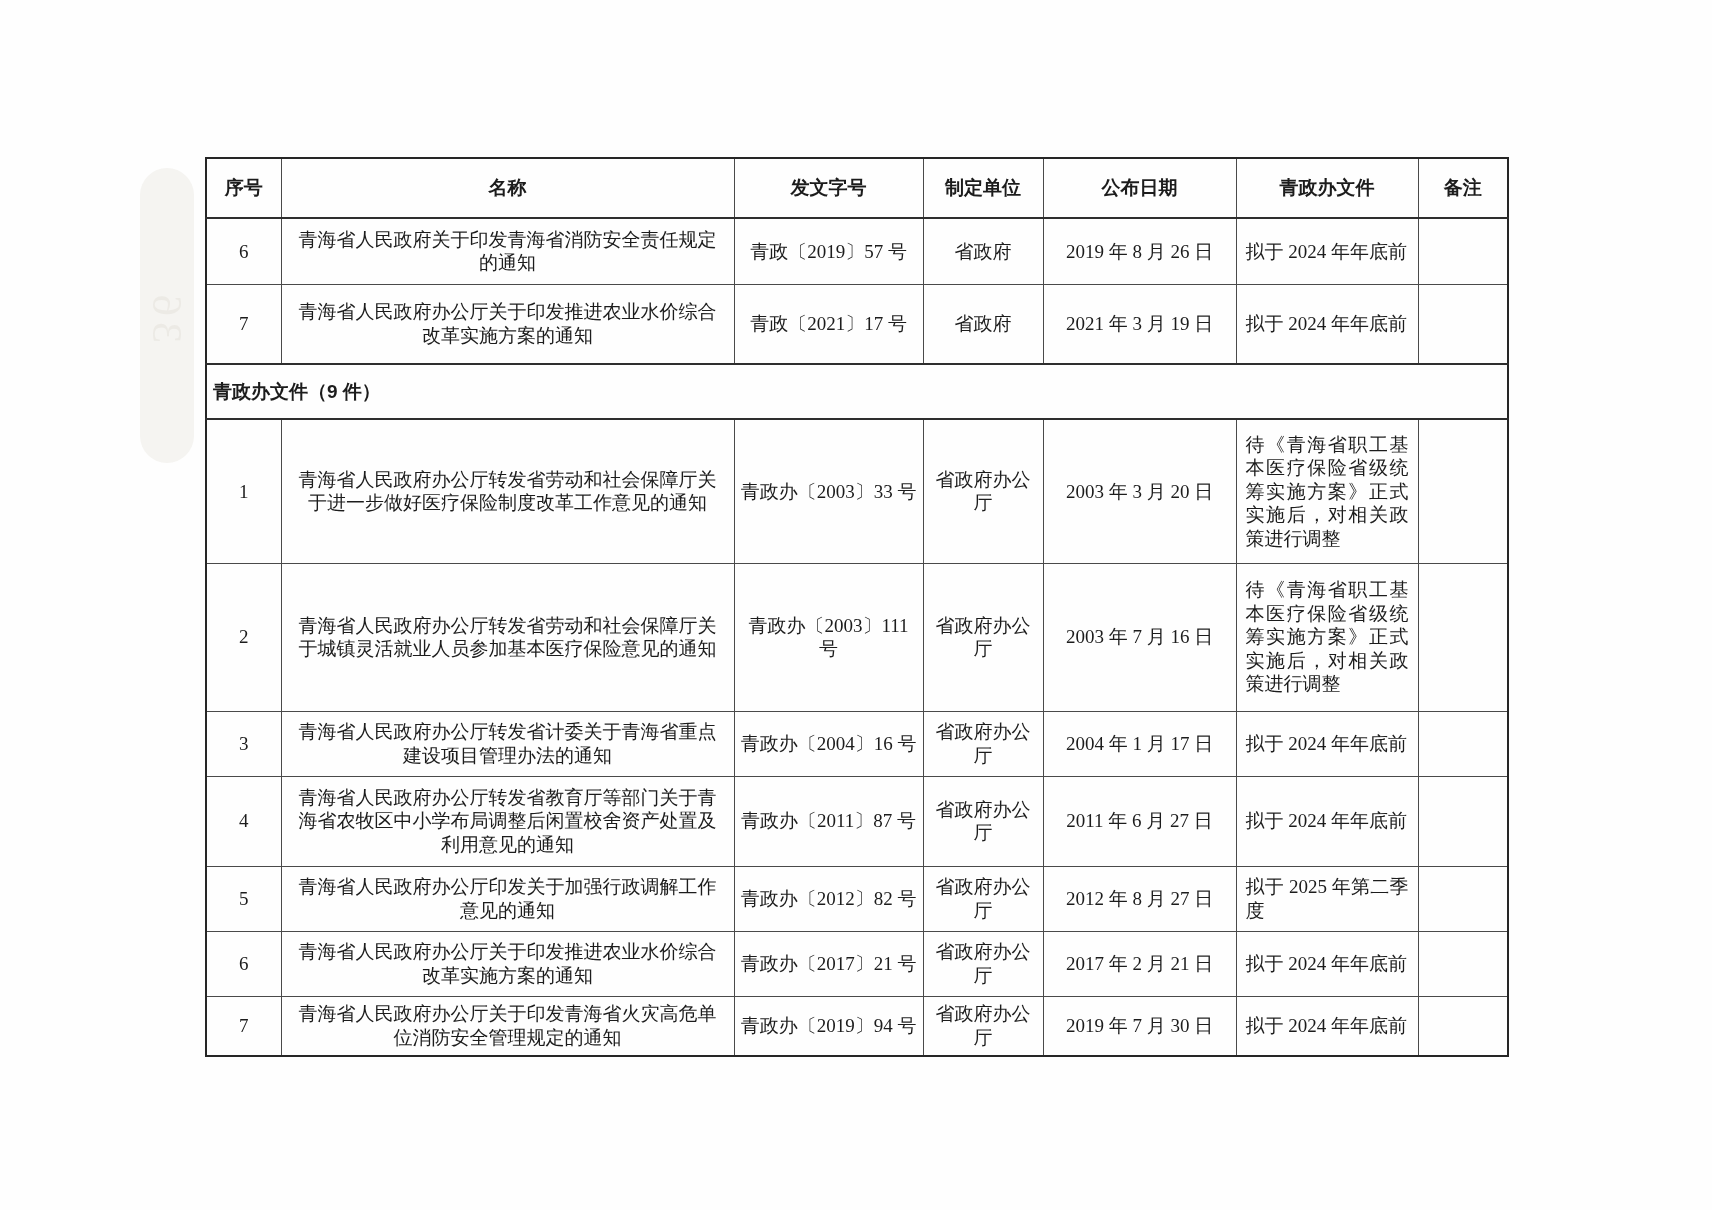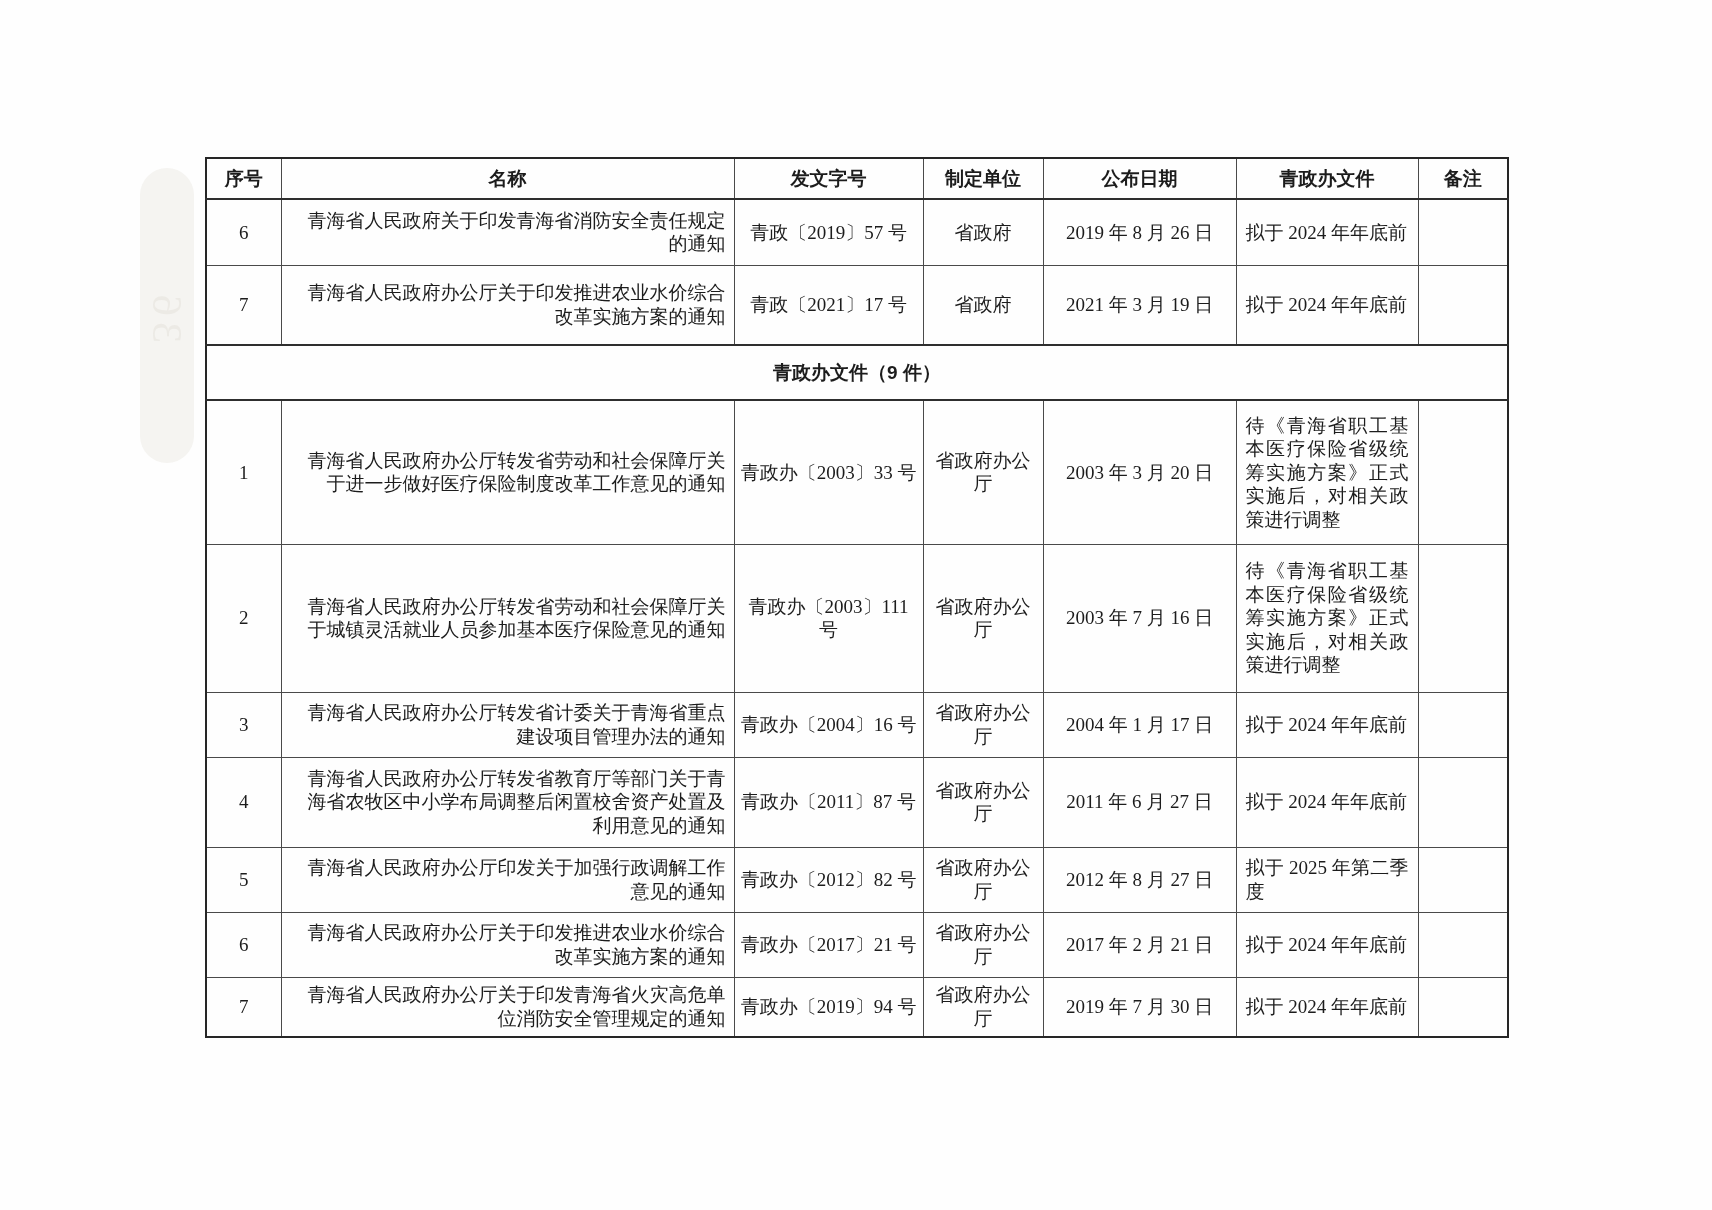--- a/index.html
+++ b/index.html
@@ -55,29 +55,29 @@
     font-weight: 700;
     font-size: 19px;
     text-align: center;
     border-bottom: 2px solid #2e2e2e;
     padding: 0;
   }
   tr.section-header-row td {
     font-family: "Liberation Sans", "DejaVu Sans", sans-serif;
     font-weight: 700;
     font-size: 19px;
-    text-align: center;
+    text-align: left;
     border-top: 2px solid #2e2e2e;
     border-bottom: 2px solid #2e2e2e;
   }
   td.c-no, td.c-doc, td.c-unit, td.c-pub {
     text-align: center;
   }
   td.c-name {
-    text-align: right;
+    text-align: center;
     padding: 4px 8px;
   }
   td.c-rev {
     text-align: justify;
     padding: 4px 9px;
   }
   td.c-remark {
     padding: 0;
   }
 </style>
@@ -92,21 +92,21 @@
   <colgroup>
     <col style="width:75px">
     <col style="width:453px">
     <col style="width:189px">
     <col style="width:120px">
     <col style="width:193px">
     <col style="width:182px">
     <col style="width:90px">
   </colgroup>
   <thead>
-    <tr style="height:41px">
+    <tr style="height:60px">
         <th>序号</th>
         <th>名称</th>
         <th>发文字号</th>
         <th>制定单位</th>
         <th>公布日期</th>
         <th>青政办文件</th>
         <th>备注</th>
       </tr>
   </thead>
   <tbody>

